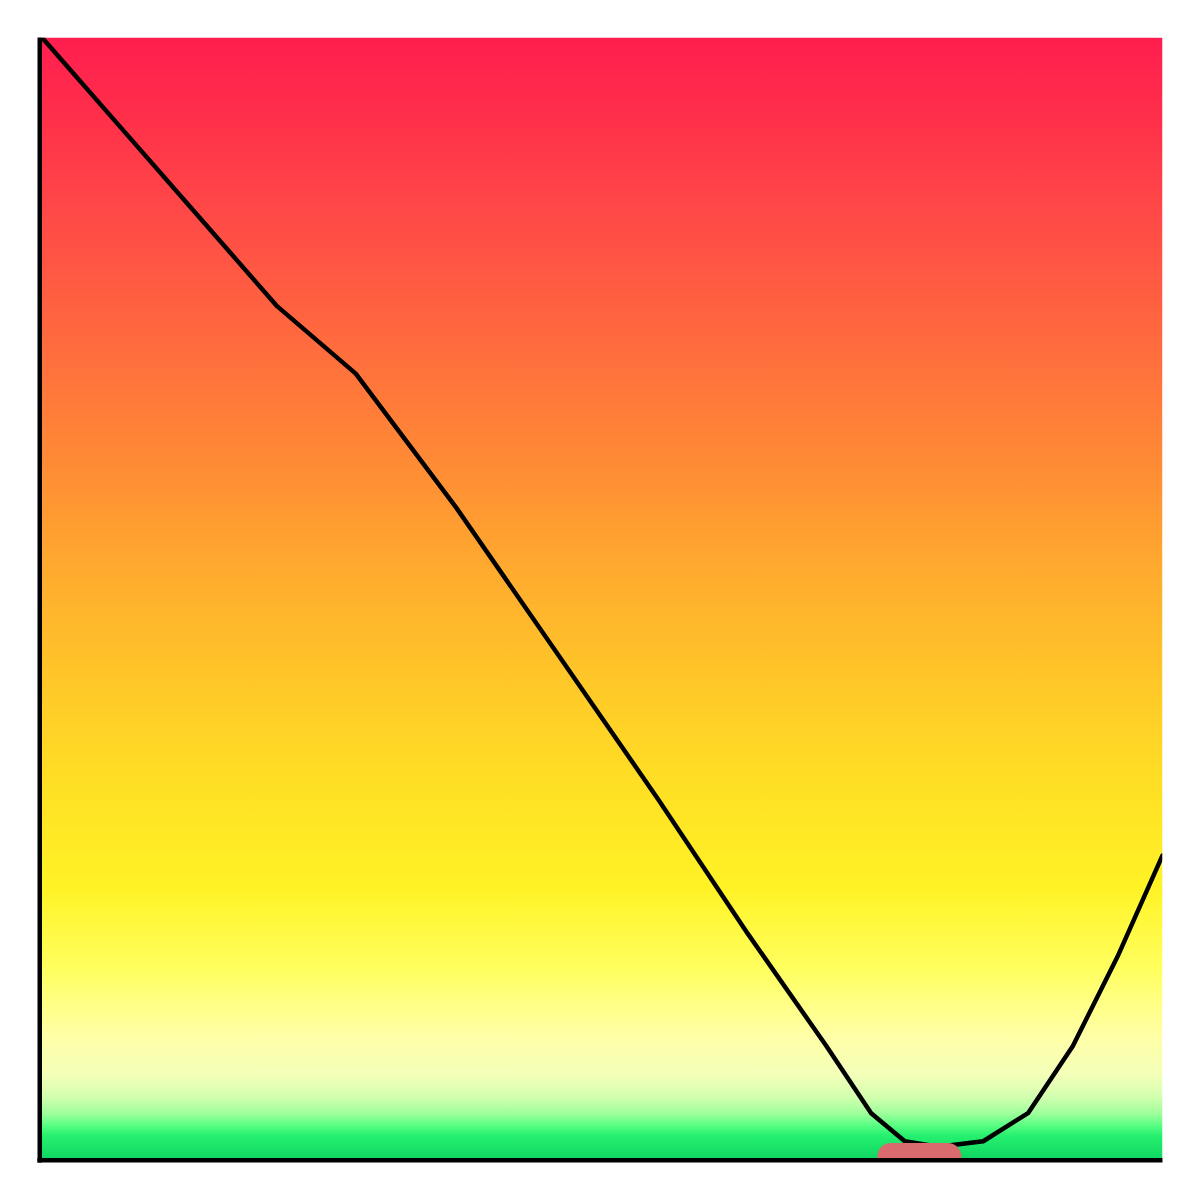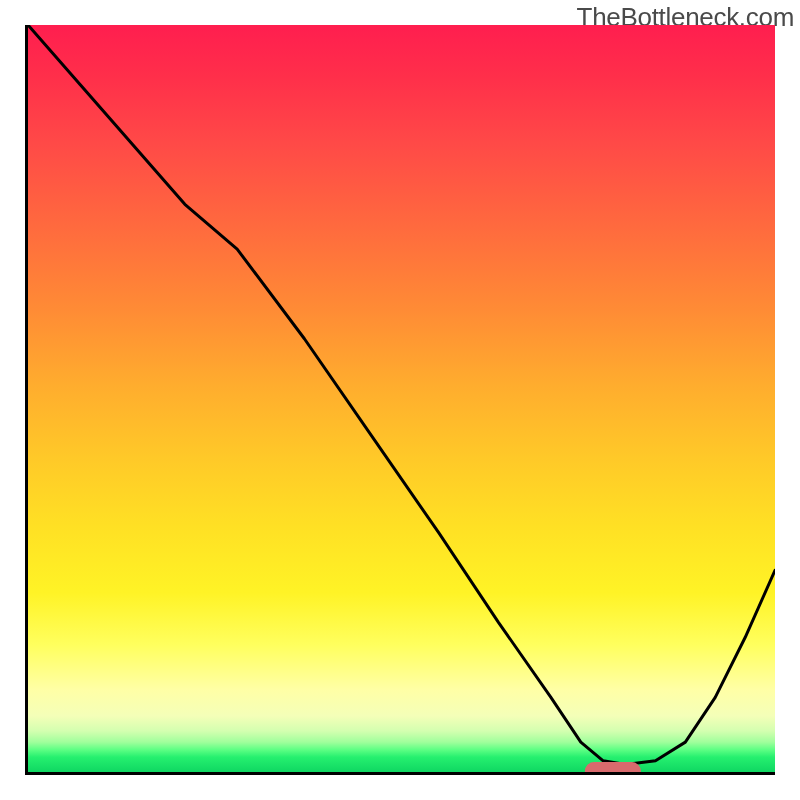--- a/index.html
+++ b/index.html
@@ -74,21 +74,20 @@
     border-radius: 9px;
     background: #d96a6d;
     transform: translate(-50%, -50%);
   }
 </style>
 </head>
 <body>
 
 <div class="stage">
 
-  <div class="watermark">TheBottleneck.com</div>
 
   <div class="plot">
     <div class="gradient"></div>
 
     <svg class="curve" viewBox="0 0 750 750" preserveAspectRatio="none">
       <path id="curve-path" d="M0.0 0.0 L52.5 60.0 L105.0 120.0 L157.5 180.0 L210.0 225.0 L277.5 315.0 L345.0 412.5 L412.5 510.0 L472.5 600.0 L525.0 675.0 L555.0 720.0 L577.5 738.8 L600.0 742.5 L630.0 738.8 L660.0 720.0 L690.0 675.0 L720.0 615.0 L750.0 547.5" fill="none" stroke="#000000" stroke-width="3" stroke-linejoin="round" stroke-linecap="round"></path>
     </svg>
 
     <div class="marker" id="optimal-marker" style="left: 585px; top: 746.25px; width: 56.25px; height: 18px; background: rgb(217, 106, 109); border-radius: 9px;"></div>
   </div>

